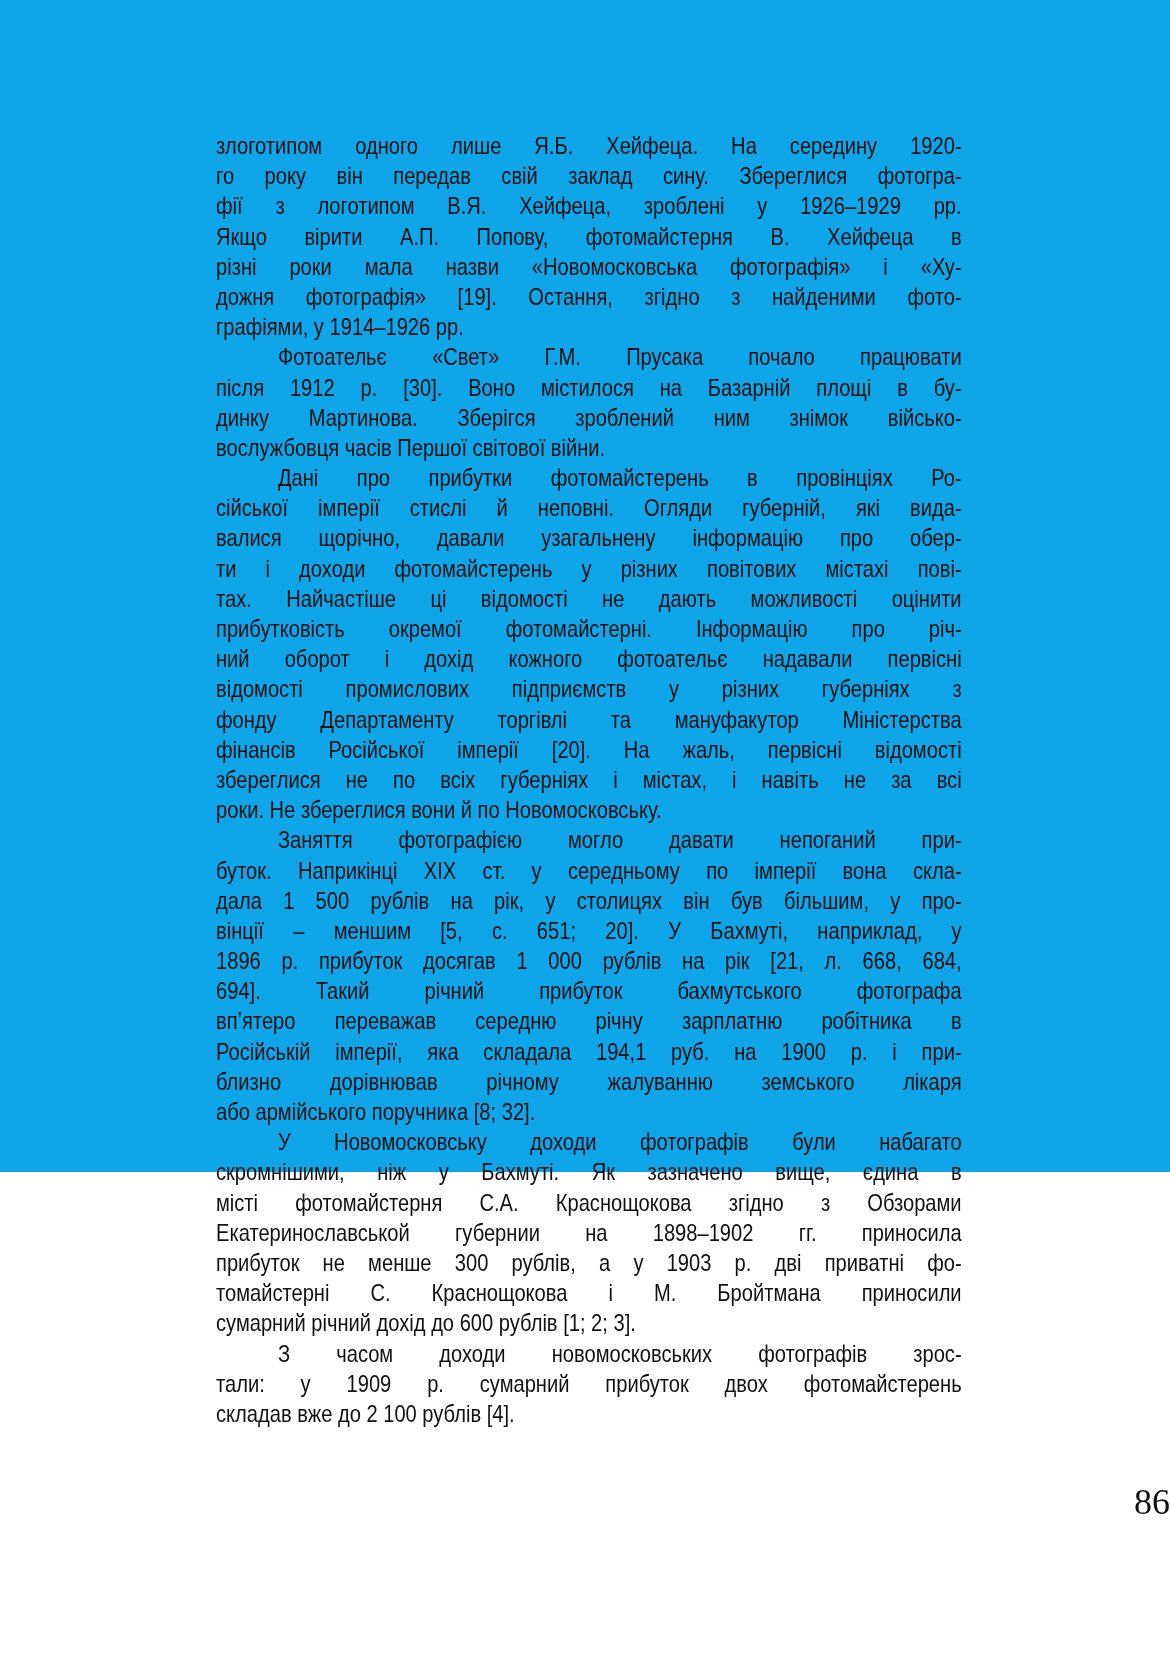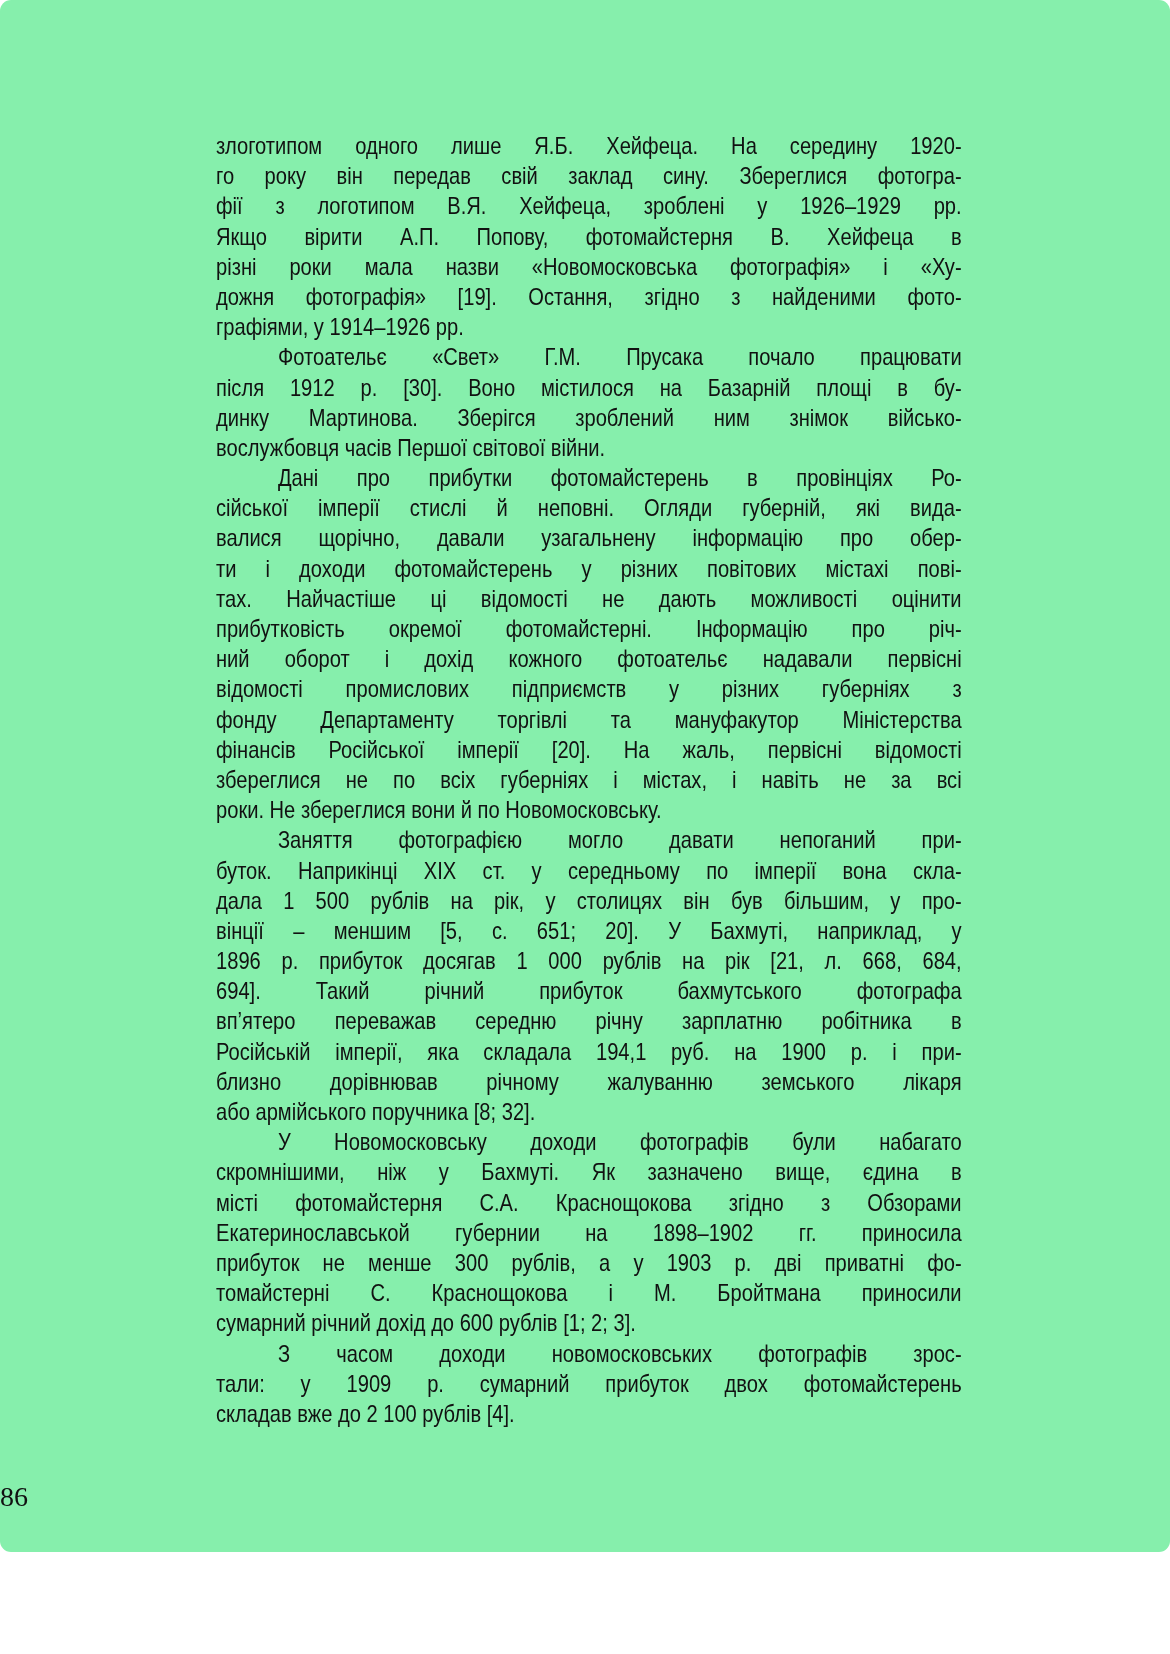--- a/index.html
+++ b/index.html
@@ -10,23 +10,22 @@
     body {
       width: 1170px;
       height: 1654px;
       position: relative;
       overflow: hidden;
     }
     .page {
       position: absolute;
       left: 0; top: 0;
       width: 1170px;
-      height: 1552px;
-      background: #86efac;
-      border-radius: 11px;
+      height: 1172px;
+      background: #0ea5e9;
     }
     .text-block {
       position: absolute;
       left: 216px;
       top: 131px;
       width: 746px;
       font-family: "Liberation Sans", sans-serif;
       font-size: 23.4px;
       line-height: 30.2px;
       color: #111111;
@@ -45,23 +44,23 @@
       text-align-last: left;
     }
     .line.indent {
       padding-left: 72px;
     }
     .page-number {
       position: absolute;
       left: 0;
       width: 1170px;
       top: 1481px;
-      text-align: left;
+      text-align: right;
       font-family: "Liberation Serif", serif;
-      font-size: 28px;
+      font-size: 36px;
       color: #111111;
     }
   </style>
 </head>
 <body>
 
 <div class="page">
   <div class="text-block" id="text-block">
       <div>
         <span class="line">злоготипом одного лише Я.Б. Хейфеца. На середину 1920-</span>

